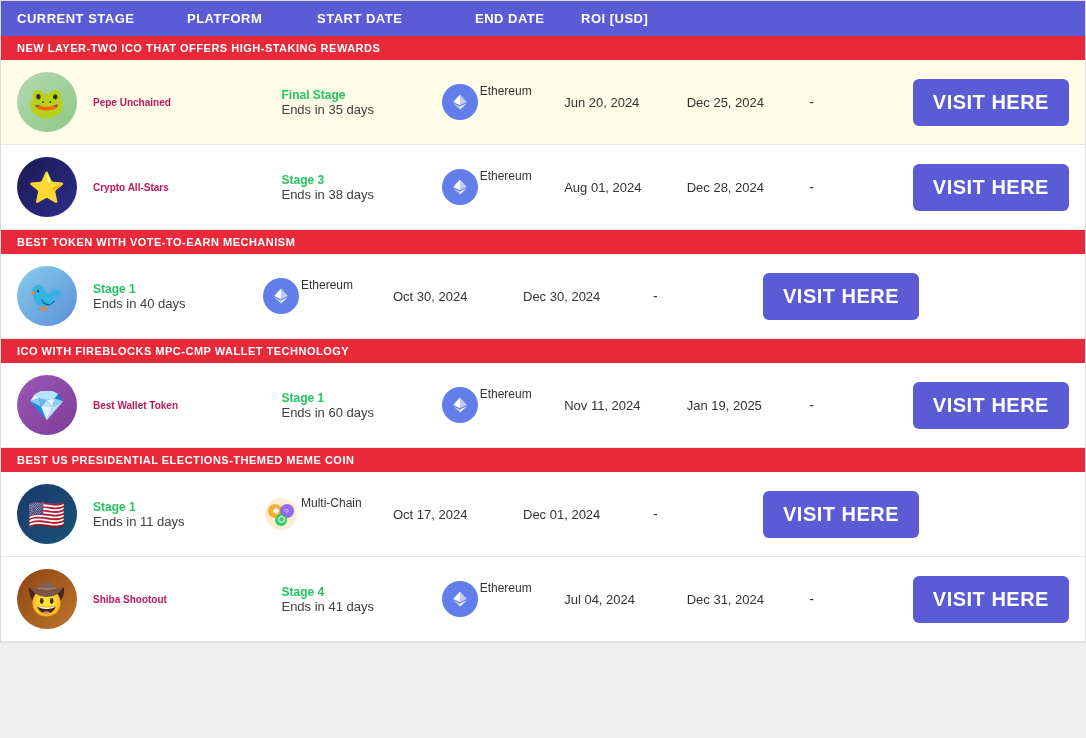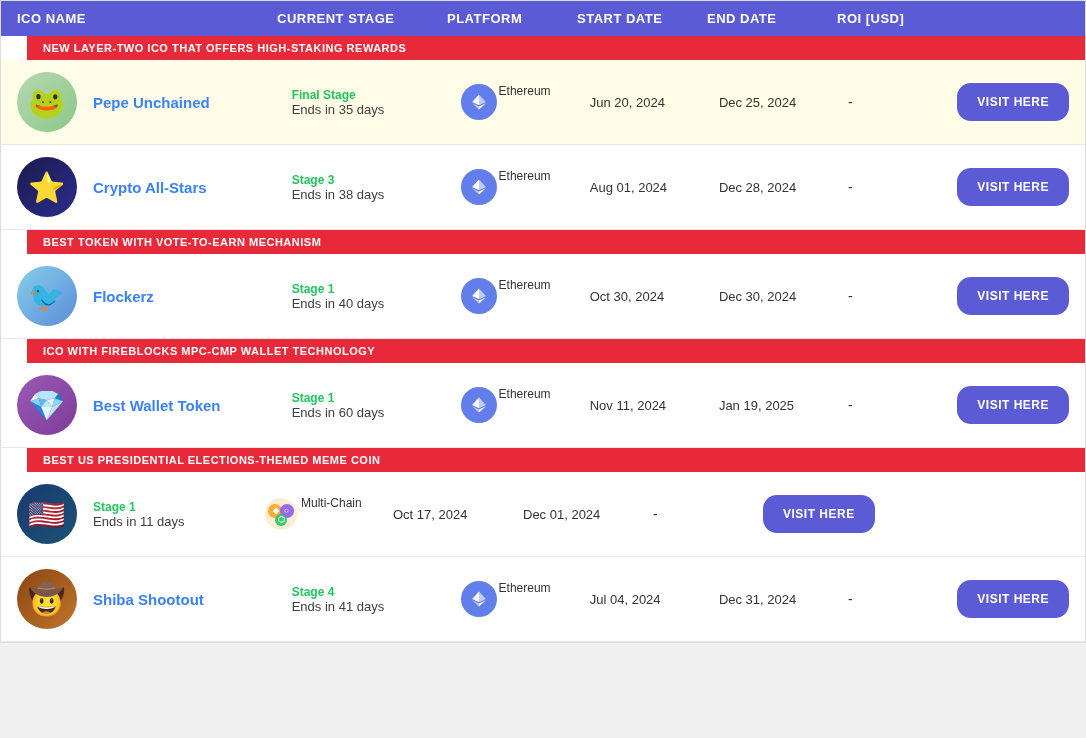--- a/index.html
+++ b/index.html
@@ -20,29 +20,28 @@
       padding: 10px 16px;
       color: #fff;
       font-size: 13px;
       font-weight: bold;
       letter-spacing: 0.5px;
     }
     .col-name { width: 260px; }
     .col-stage { width: 170px; }
     .col-platform { width: 130px; }
     .col-start { width: 130px; }
-    .col-end { width: 130px; }
+    .col-end { width: 106px; margin-left: 28px; }
     .col-roi { width: 110px; }
     .col-action { flex: 1; }
 
     .banner-row {
       background: #e8293a;
       padding: 6px 16px;
       display: flex;
-      margin-left: 26px;
     }
     .banner-text {
       color: #fff;
       font-size: 11px;
       font-weight: bold;
       letter-spacing: 0.5px;
       text-transform: uppercase;
     }
 
     .ico-row {
@@ -62,23 +61,23 @@
       overflow: hidden;
       flex-shrink: 0;
       display: flex;
       align-items: center;
       justify-content: center;
       font-size: 28px;
       background: #ddd;
     }
     .ico-name-cell {
       width: 200px;
-      font-size: 15px;
-      font-weight: bold;
-      color: #3b82f6;
+      font-size: 10px;
+      font-weight: bold;
+      color: #be185d;
     }
     .col-stage-cell {
       width: 170px;
     }
     .stage-name {
       color: #22c55e;
       font-weight: bold;
       font-size: 12px;
     }
     .stage-ends {
@@ -117,23 +116,23 @@
     }
     .col-roi-cell {
       width: 110px;
       font-size: 14px;
       color: #333;
     }
     .visit-btn {
       background: #5b5bd6;
       color: #fff;
       border: none;
-      border-radius: 14px;
+      border-radius: 6px;
       padding: 12px 20px;
-      font-size: 12px;
+      font-size: 20px;
       font-weight: bold;
       cursor: pointer;
       letter-spacing: 0.5px;
       white-space: nowrap;
     }
 
     
     .multichain-icon {
       width: 36px;
       height: 36px;
@@ -154,21 +153,20 @@
     .banner-section {
       position: relative;
     }
   </style>
 </head>
 <body>
 
 <div class="table-wrapper">
 
   <div class="table-header">
-    <div class="col-name">ICO NAME</div>
     <div class="col-stage">CURRENT STAGE</div>
     <div class="col-platform">PLATFORM</div>
     <div class="col-start">START DATE</div>
     <div class="col-end">END DATE</div>
     <div class="col-roi">ROI [USD]</div>
     <div class="col-action"></div>
   </div>
 
   <div id="rows-container">
     <div class="banner-section">
@@ -234,21 +232,20 @@
 
     <div class="banner-section">
       <div class="banner-row">
         <span class="banner-text">BEST TOKEN WITH VOTE-TO-EARN MECHANISM</span>
       </div>
     </div>
     <div class="ico-row ">
       <div class="ico-logo logo-flockerz">
         <span style="font-size:30px;">🐦</span>
       </div>
-      <div class="ico-name-cell">Flockerz</div>
       <div class="col-stage-cell">
         <div class="stage-name">Stage 1</div>
         <div class="stage-ends">Ends in 40 days</div>
       </div>
       <div class="col-platform-cell">
         <div class="eth-icon">
     <svg viewBox="0 0 32 32" fill="none" xmlns="http://www.w3.org/2000/svg">
       <polygon points="16,4 16,21 27,16" fill="rgba(255,255,255,0.6)"></polygon>
       <polygon points="16,4 5,16 16,21" fill="white"></polygon>
       <polygon points="16,23 5,18 16,28" fill="rgba(255,255,255,0.6)"></polygon>

